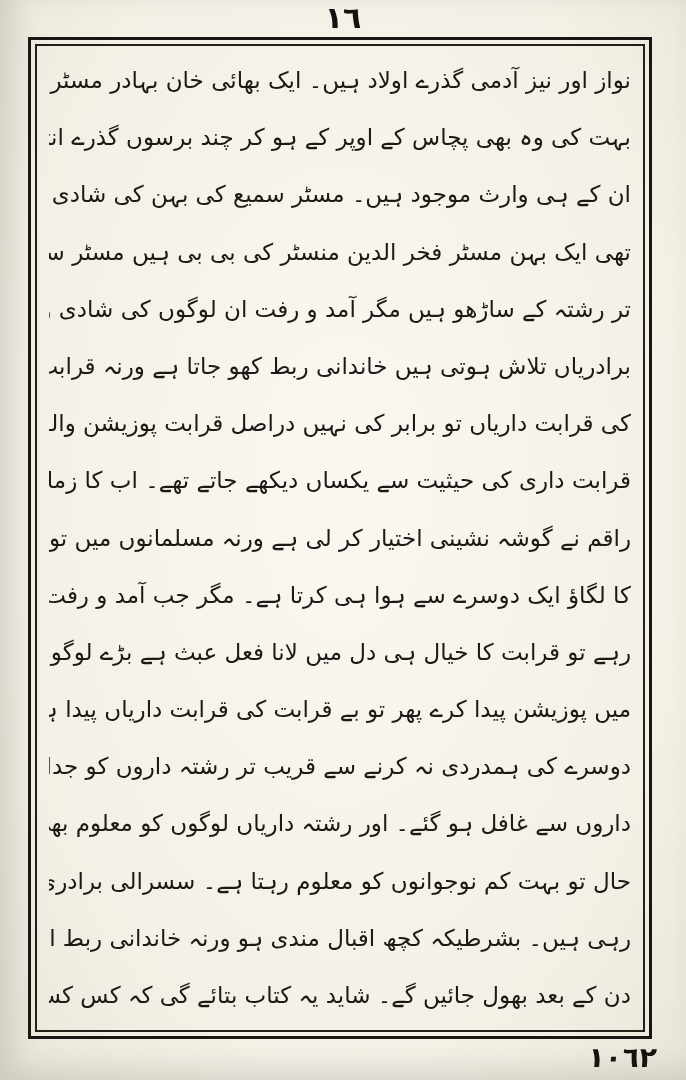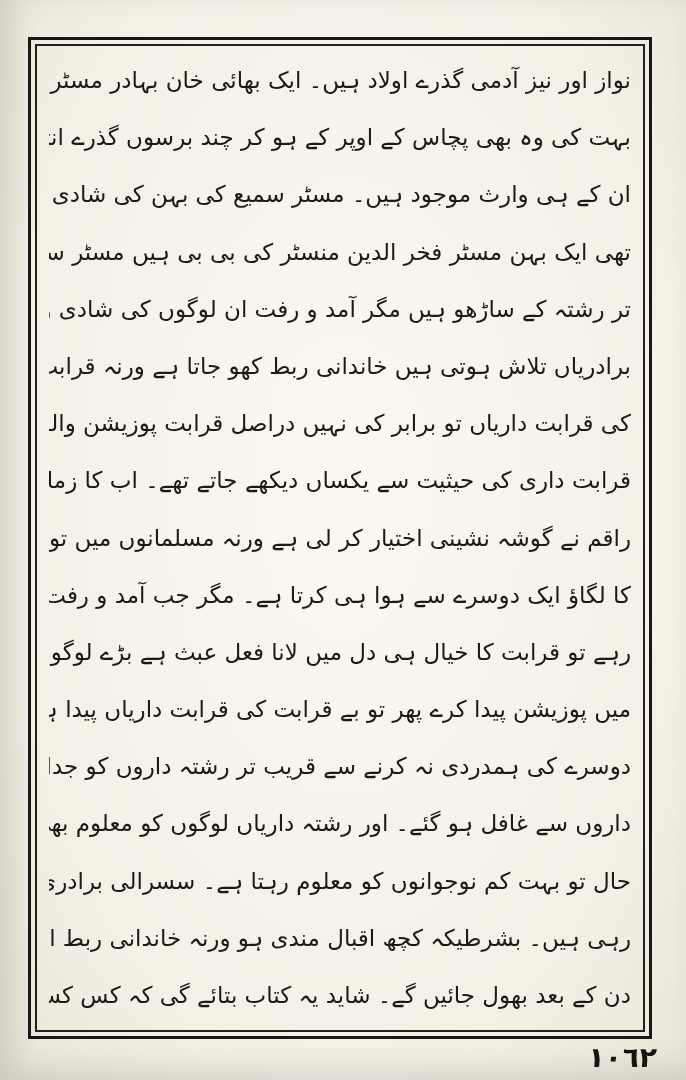--- a/index.html
+++ b/index.html
@@ -89,20 +89,21 @@
     inset: 0;
     pointer-events: none;
     box-shadow: inset 14px -10px 28px rgba(90,88,80,0.18);
   }
 </style>
 </head>
 <body>
 
 <div class="scan-sheet">
 
+  <div class="page-number">١٦</div>
 
   <div class="frame-outer">
     <div class="frame-inner">
       <div class="text-column" id="text-column">
           <div class="text-line">نواز اور نیز آدمی گذرے اولاد ہیں۔ ایک بھائی خان بہادر مسٹر نعیم تھے وہ نامشہور آدمی تھے تو وہ ظلمت</div>
           <div class="text-line">بہت کی وہ بھی پچاس کے اوپر کے ہو کر چند برسوں گذرے انتقال کر گئے۔ آدمی بہت خلیق تھے</div>
           <div class="text-line">ان کے ہی وارث موجود ہیں۔ مسٹر سمیع کی بہن کی شادی پڑھی گھاٹ مسٹر یوسف مرحوم بیرسٹر سے ہوئی</div>
           <div class="text-line">تھی ایک بہن مسٹر فخر الدین منسٹر کی بی بی ہیں مسٹر سمیع اور راقم کے بڑے لڑکے سید خیم الحسن قریب</div>
           <div class="text-line">تر رشتہ کے ساڑھو ہیں مگر آمد و رفت ان لوگوں کی شادی وغمی کی نہیں ہے بلکہ دونوں کے وقت</div>
           <div class="text-line">برادریاں تلاش ہوتی ہیں خاندانی ربط کھو جاتا ہے ورنہ قرابت کیسے اور کس سے ہر شکل</div>

